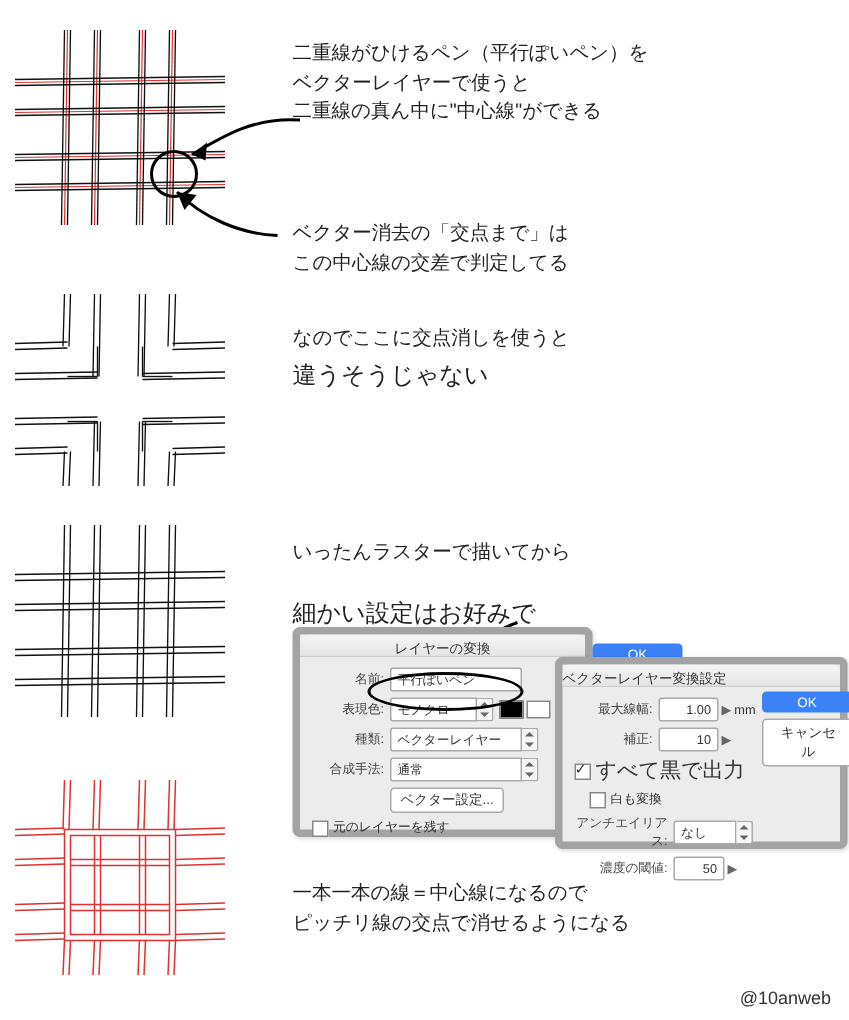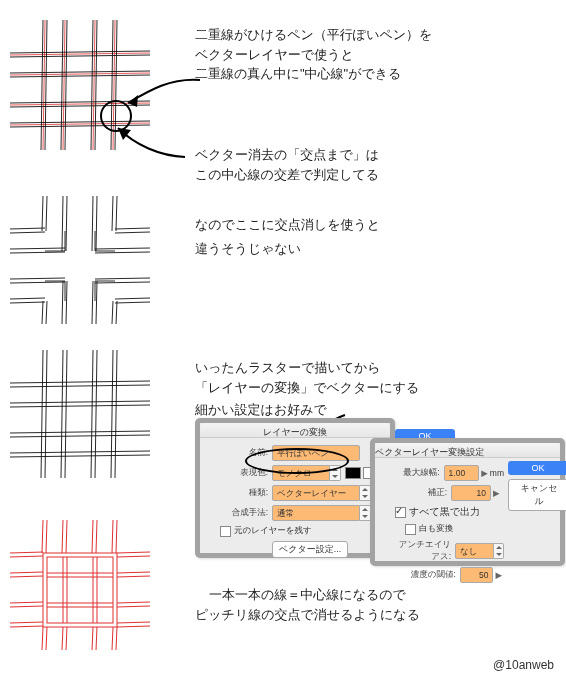--- a/index.html
+++ b/index.html
@@ -17,21 +17,21 @@
   .canvas {
     position: absolute;
     top: 0; left: 0;
     width: 566px; height: 680px;
   }
   .textblock {
     position: absolute;
     line-height: 1.5;
     font-size: 13px;
   }
-  .small { font-size: 13px; }
+  .small { font-size: 16px; }
   .credit {
     position: absolute;
     right: 12px;
     bottom: 8px;
     font-size: 12px;
     color: #333;
   }
   
   .dialog {
     position: absolute;
@@ -42,36 +42,36 @@
     font-size: 9px;
     color: #333;
   }
   .dialog .titlebar {
     height: 14px;
     border-bottom: 1px solid #ccc;
     border-radius: 5px 5px 0 0;
     background: linear-gradient(#f5f5f5,#e5e5e5);
   }
   .dialog .body {
-    padding: 6px 8px 8px 20px;
+    padding: 6px 8px 8px 8px;
   }
   .row {
     display: flex;
     align-items: center;
     margin-bottom: 4px;
   }
   .lbl {
     width: 48px;
     text-align: right;
     margin-right: 4px;
     font-size: 8.5px;
     color: #444;
   }
   .field {
-    background: #fdba74;
+    background: #ffffff;
     border: 1px solid #aaa;
     border-radius: 2px;
     height: 14px;
     line-height: 14px;
     padding: 0 4px;
     font-size: 8.5px;
     display: inline-block;
   }
   .dropdown {
     display: inline-flex;
@@ -336,25 +336,24 @@
   <div>この中心線の交差で判定してる</div>
 </div>
 
 <div class="textblock" style="left:195px; top:215px;">
   <div>なのでここに交点消しを使うと</div>
   <div class="small" style="margin-top:4px;">違うそうじゃない</div>
 </div>
 
 <div class="textblock" style="left:195px; top:358px;">
   <div>いったんラスターで描いてから</div>
-  <div>「レイヤーの変換」でベクターにする</div>
-  <div class="small" style="margin-top:3px;">細かい設定はお好みで</div>
-</div>
-
-<div class="textblock" style="left:195px; top:585px;text-align:center;">
+  <div class="small" style="margin-top:20px;">細かい設定はお好みで</div>
+</div>
+
+<div class="textblock" style="left:195px; top:585px;">
   <div>一本一本の線＝中心線になるので</div>
   <div>ピッチリ線の交点で消せるようになる</div>
 </div>
 
 <div class="dialog" style="left:195px; top:418px; width:190px; height:130px;">
   <div class="titlebar"></div>
   <div style="text-align:center;font-size:9px;margin-top:-12px;">レイヤーの変換</div>
   <div class="body">
     <div class="row">
       <span class="lbl">名前:</span>
@@ -370,56 +369,56 @@
     <div class="row">
       <span class="lbl">種類:</span>
       <span class="field dropdown" style="width:78px;border-radius:2px 0 0 2px;">ベクターレイヤー</span>
         <span class="caretbox"></span>
     </div>
     <div class="row">
       <span class="lbl">合成手法:</span>
       <span class="field dropdown" style="width:78px;border-radius:2px 0 0 2px;">通常</span>
         <span class="caretbox"></span>
     </div>
+    <div class="row">
+      <span class="lbl"></span>
+      <span class="btn btn-default" style="padding:1px 6px;">ベクター設定...</span>
+    </div>
     <div class="row" style="margin-top:4px;">
       <span class="checkbox"></span>
       <span style="font-size:8.5px;">元のレイヤーを残す</span>
-    </div>
-    <div class="row">
-      <span class="lbl"></span>
-      <span class="btn btn-default" style="padding:1px 6px;">ベクター設定...</span>
     </div>
   </div>
 
   <div style="position:absolute; right:-55px; top:6px; width:50px;">
     <div class="btn btn-primary" style="width:40px;margin-bottom:4px;">OK</div>
     
   </div>
 </div>
 
 <div class="ellipse-annot" style="left:245px; top:448px; width:100px; height:22px;"></div>
 
 <div class="dialog" style="left:370px; top:438px; width:185px; height:118px;">
   <div class="titlebar"></div>
   <div style="text-align:left;font-size:9px;margin-top:-12px;">ベクターレイヤー変換設定</div>
   <div class="body" style="padding-right:56px;">
     <div class="row">
       <span class="lbl" style="width:52px;">最大線幅:</span>
-      <span class="field" style="width:30px;text-align:left;">1.00</span>
+      <span class="field" style="width:30px;text-align:right;">1.00</span>
       <span style="margin:0 2px;font-size:8.5px;color:#666;">▶</span>
       <span style="font-size:8.5px;">mm</span>
     </div>
     <div class="row">
       <span class="lbl" style="width:52px;">補正:</span>
       <span class="field" style="width:30px;text-align:right;">10</span>
       <span style="margin:0 2px;font-size:8.5px;color:#666;">▶</span>
     </div>
     <div class="row">
       <span class="checkbox checked"></span>
-      <span style="font-size:10px;">すべて黒で出力</span>
+      <span style="font-size:14px;">すべて黒で出力</span>
     </div>
     <div class="row" style="margin-left:10px;">
       <span class="checkbox"></span>
       <span style="font-size:8.5px;">白も変換</span>
     </div>
     <div class="row">
       <span class="lbl" style="width:62px;">アンチエイリアス:</span>
       <span class="field dropdown" style="width:32px;border-radius:2px 0 0 2px;">なし</span>
         <span class="caretbox"></span>
     </div>

